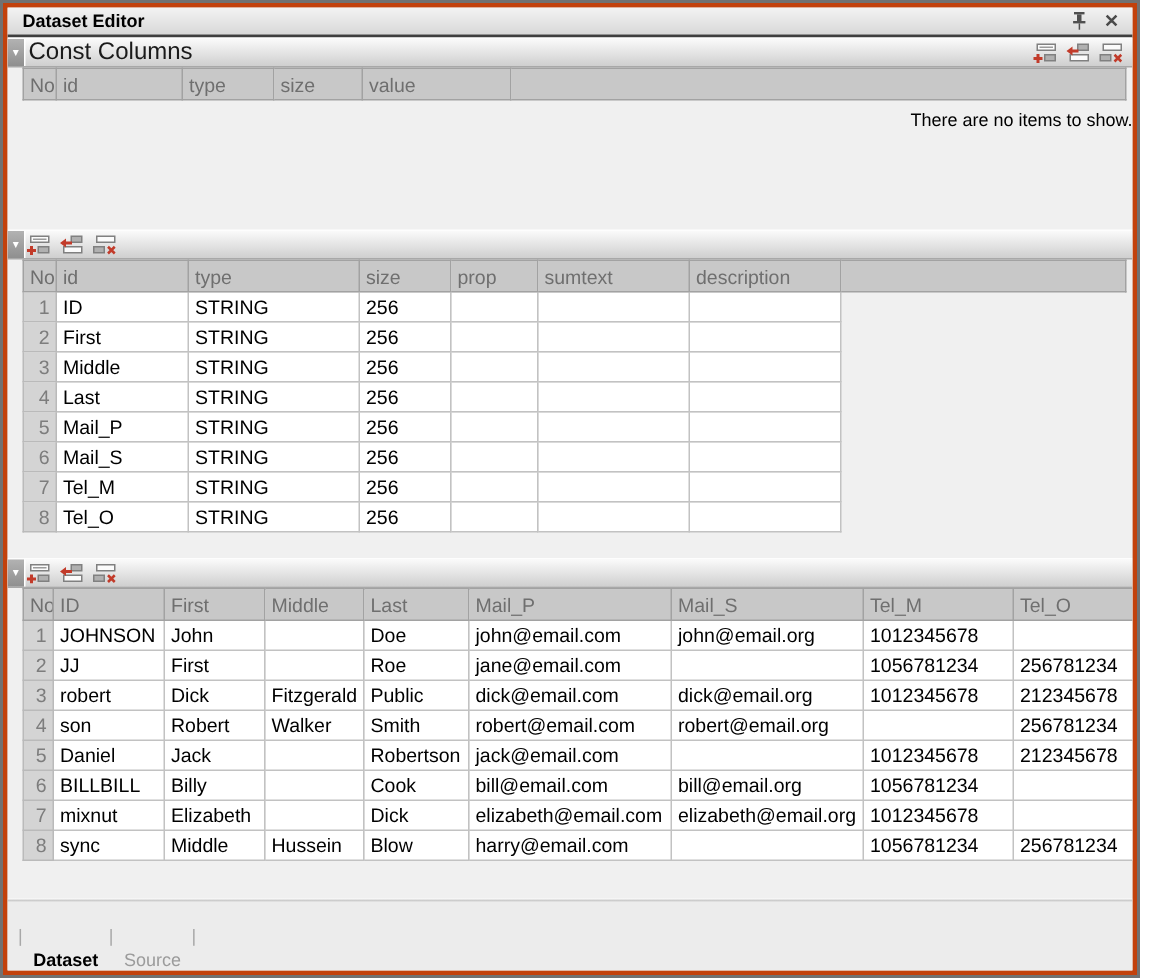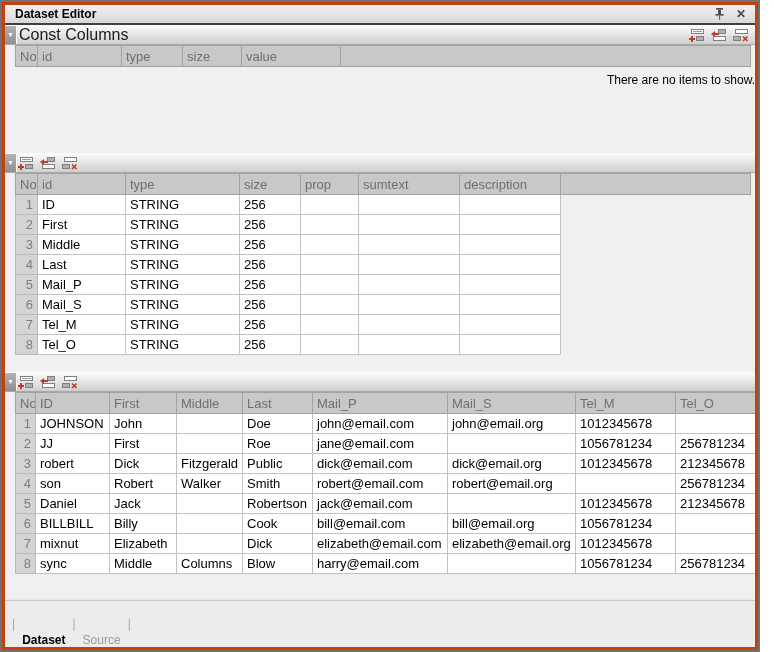--- a/index.html
+++ b/index.html
@@ -397,21 +397,21 @@
               <td>Dick</td>
               <td>elizabeth@email.com</td>
               <td>elizabeth@email.org</td>
               <td>1012345678</td>
               <td></td>
             </tr>
             <tr>
               <td class="no-cell">8</td>
               <td>sync</td>
               <td>Middle</td>
-              <td>Columns</td>
+              <td>Hussein</td>
               <td>Blow</td>
               <td>harry@email.com</td>
               <td></td>
               <td>1056781234</td>
               <td>256781234</td>
             </tr>
           </tbody>
       </table>
 
       <div class="spacer"></div>

